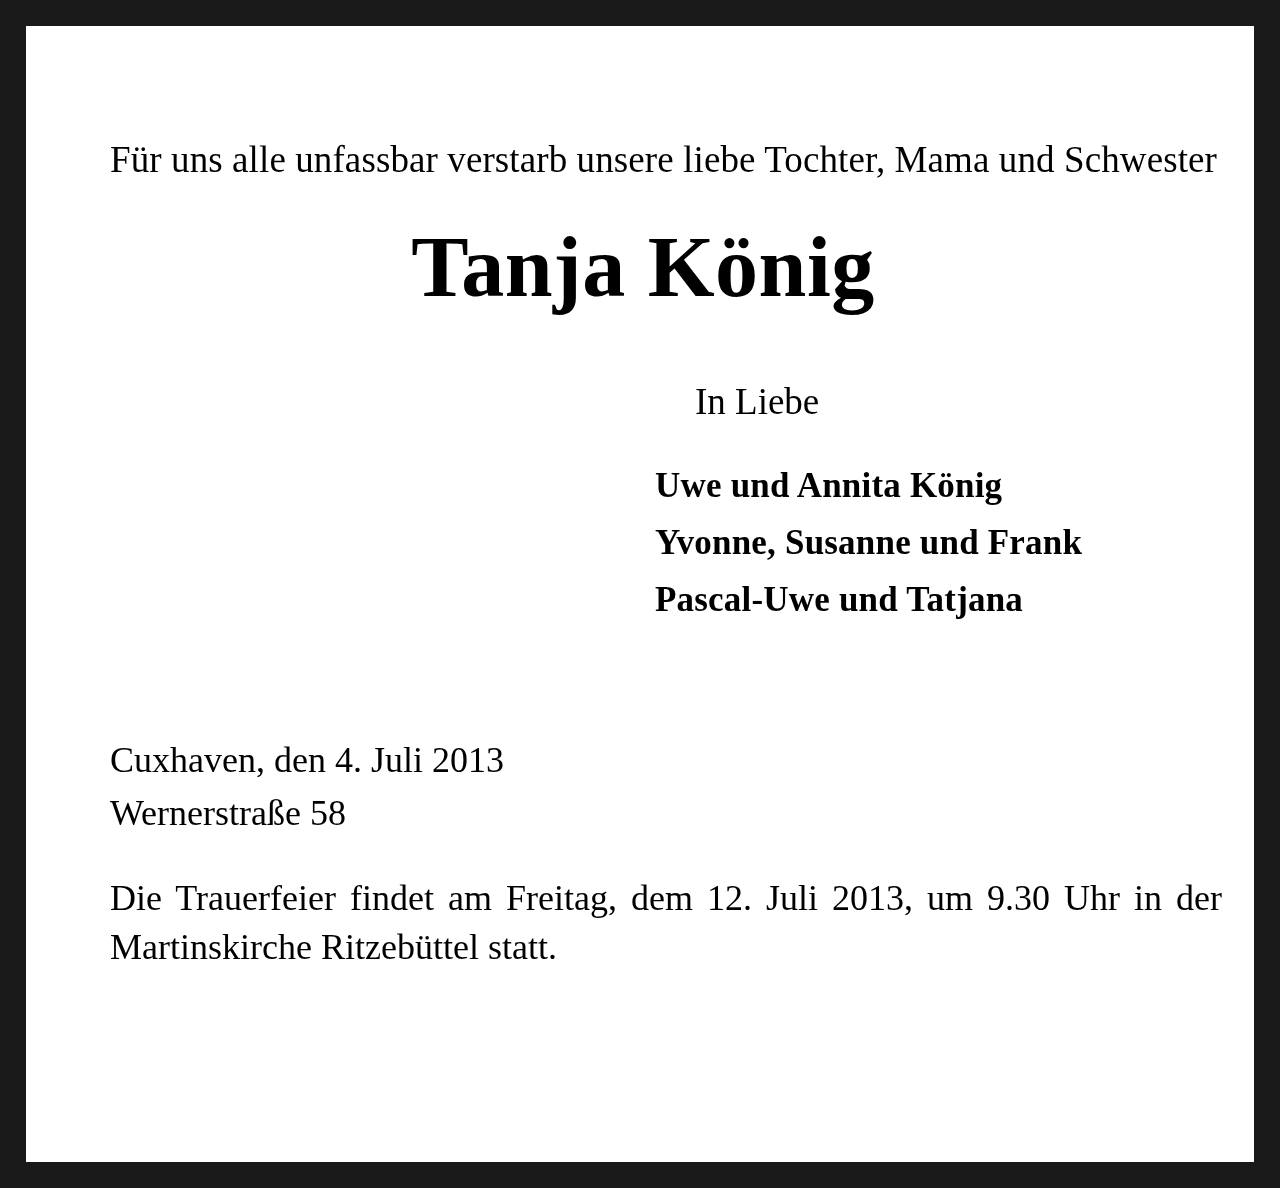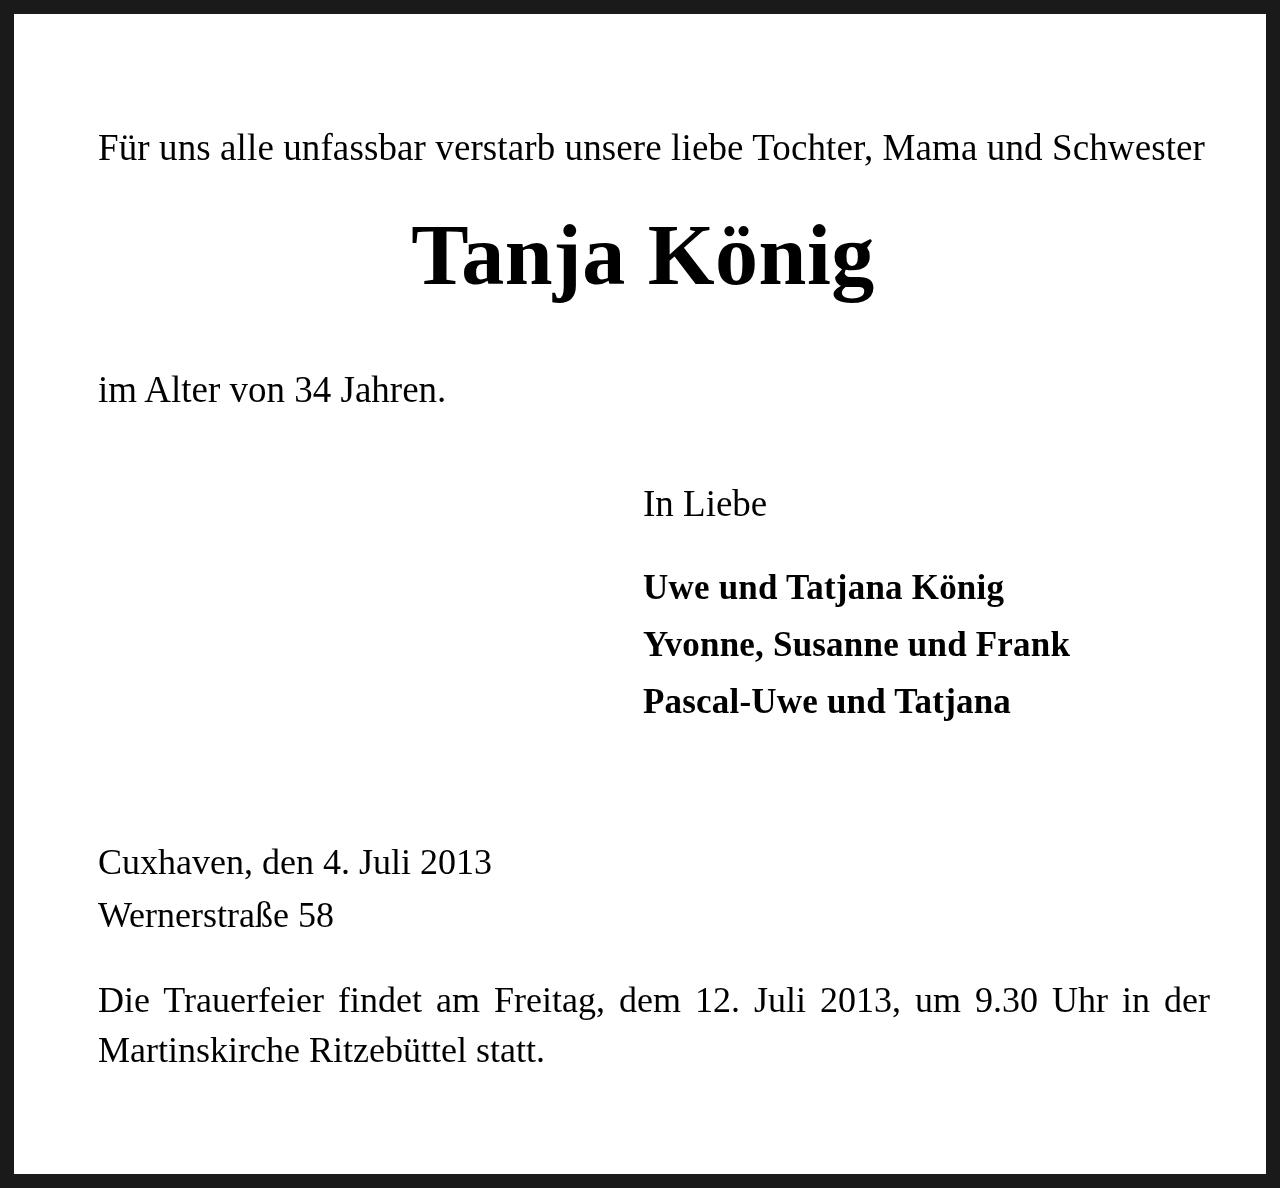--- a/index.html
+++ b/index.html
@@ -12,20 +12,21 @@
     height: 1188px;
     font-family: "Liberation Serif", "DejaVu Serif", serif;
     color: #000000;
     overflow: hidden;
   }
   .obituary-frame {
     box-sizing: border-box;
     width: 1280px;
     height: 1188px;
     border: 14px solid #1a1a1a;
+    padding: 12px;
     background: #1a1a1a;
   }
   .obituary-inner {
     box-sizing: border-box;
     width: 100%;
     height: 100%;
     background: #ffffff;
     padding: 72px 78px 40px 84px;
     position: relative;
   }
@@ -53,20 +54,21 @@
     line-height: 1.3;
   }
   .family-block {
     margin-top: 66px;
     margin-left: 545px;
   }
   .in-liebe {
     font-size: 37px;
     line-height: 1.3;
     margin-bottom: 32px;
+    margin-left: 40px;
   }
   .family-name {
     font-weight: bold;
     font-size: 35px;
     line-height: 1.62;
     letter-spacing: 0.2px;
   }
   .place-block {
     margin-top: 106px;
     font-size: 36px;
@@ -86,25 +88,24 @@
 
 <div class="obituary-frame">
   <div class="obituary-inner">
 
     <p class="intro">Für uns alle unfassbar verstarb unsere liebe Tochter, Mama und Schwester</p>
 
     <div class="name-block">
       <span class="deceased-name">Tanja König</span>
     </div>
 
-    <p class="age-line">im Alter von 34 Jahren.</p>
 
     <div class="family-block">
       <div class="in-liebe">In Liebe</div>
-      <div class="family-name">Uwe und Tatjana König</div>
+      <div class="family-name">Uwe und Annita König</div>
       <div class="family-name">Yvonne, Susanne und Frank</div>
       <div class="family-name">Pascal-Uwe und Tatjana</div>
     </div>
 
     <div class="place-block">
       <div>Cuxhaven, den 4. Juli 2013</div>
       <div>Wernerstraße 58</div>
     </div>
 
     <p class="ceremony-block">Die Trauerfeier findet am Freitag, dem 12. Juli 2013, um 9.30 Uhr in der Martinskirche Ritzebüttel statt.</p>

